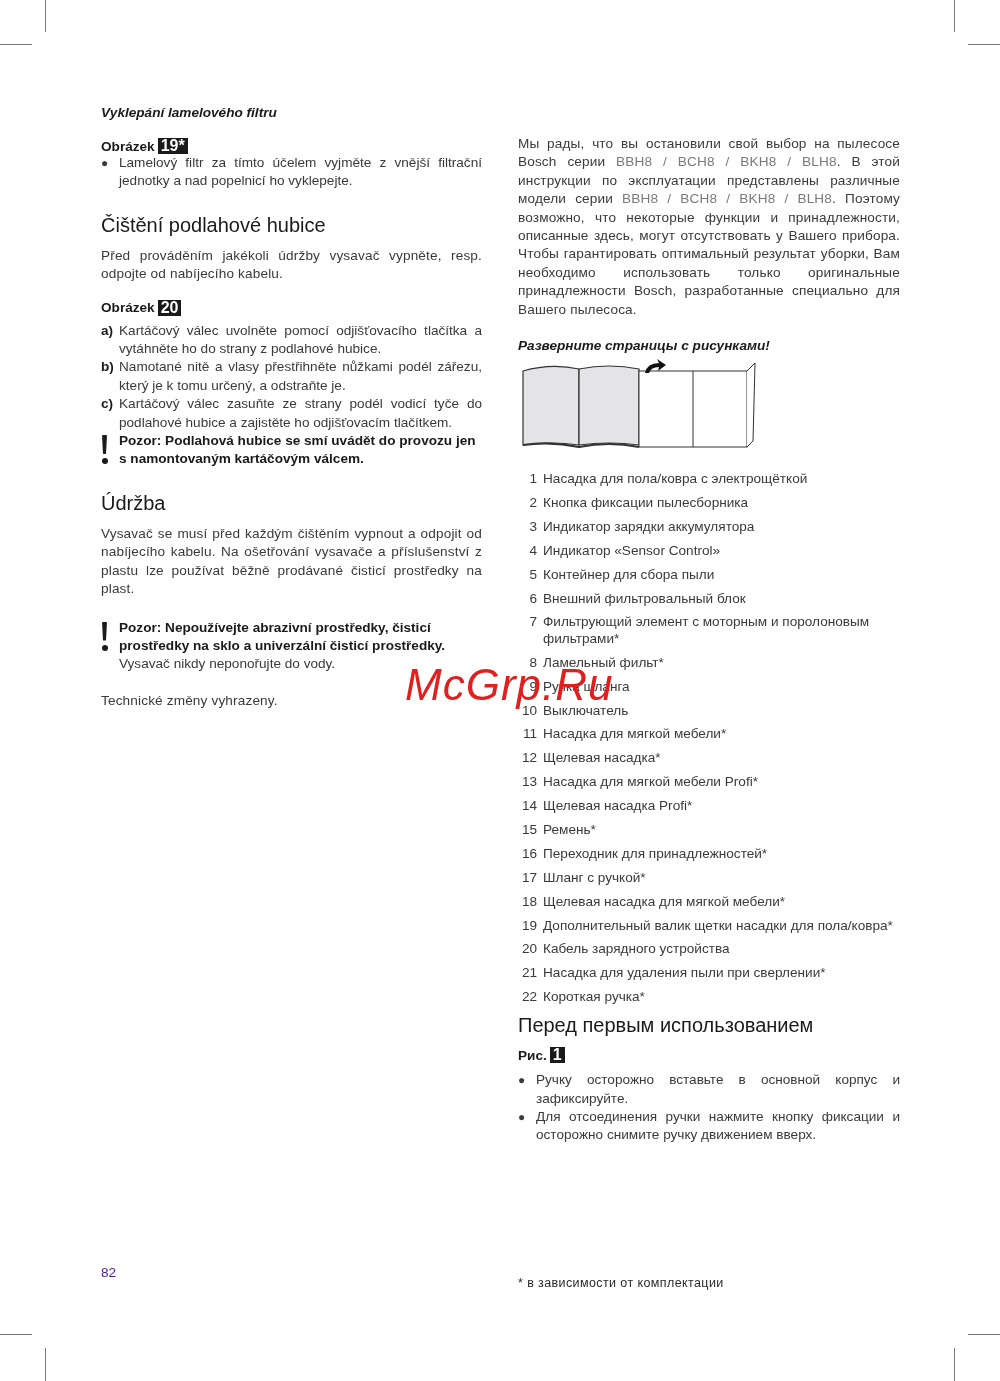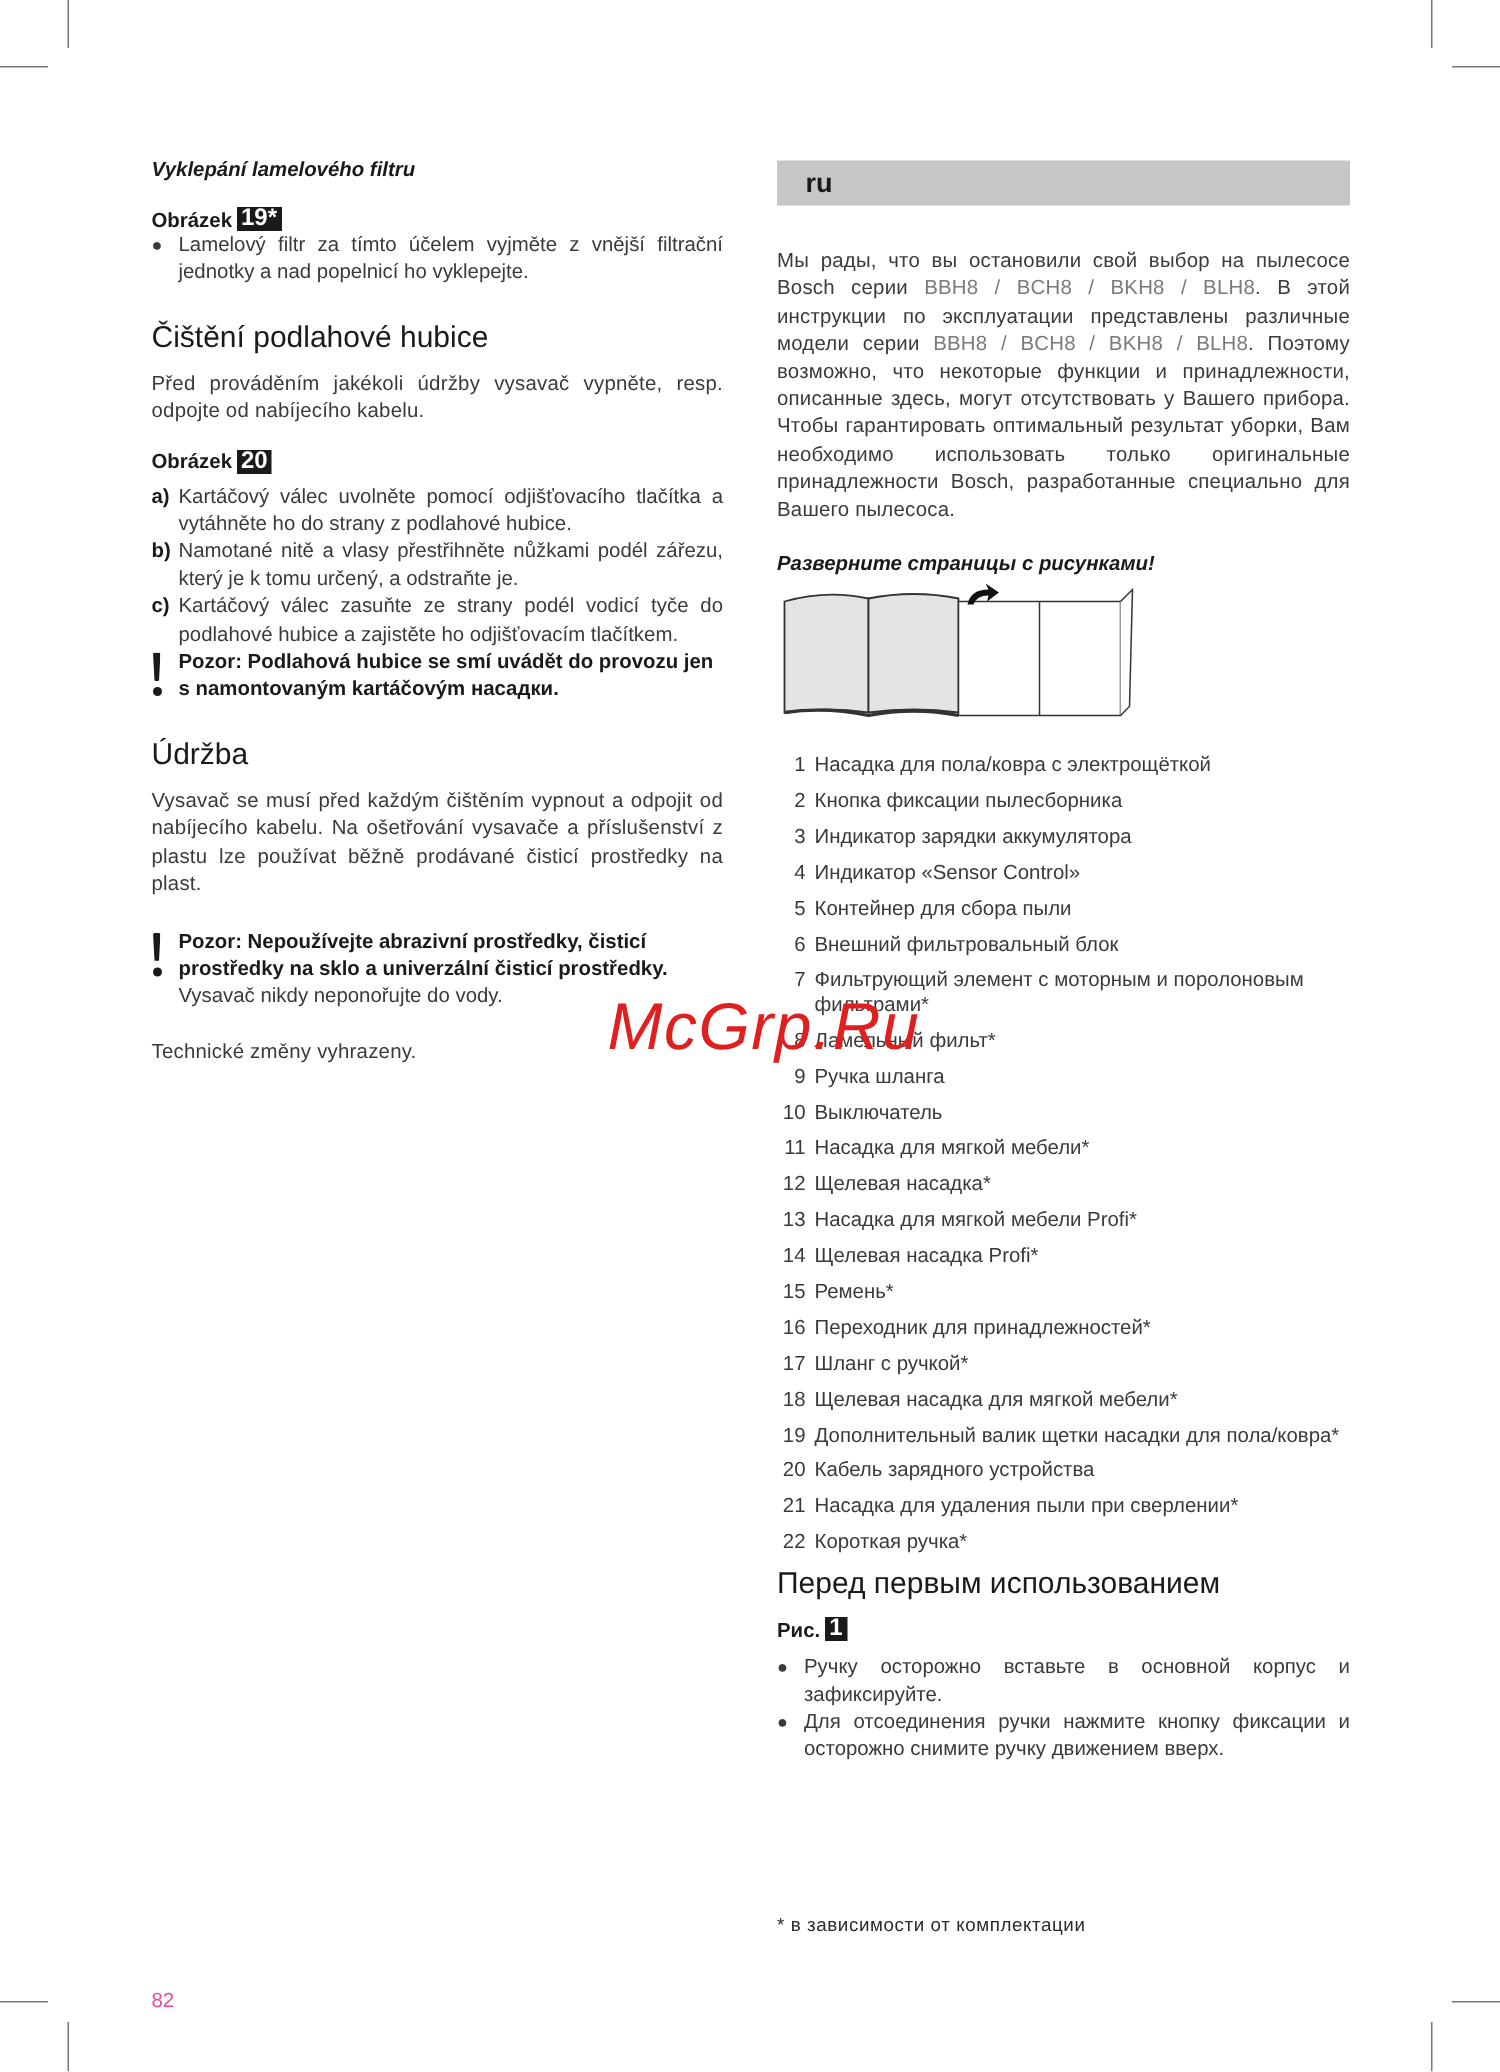--- a/index.html
+++ b/index.html
@@ -38,21 +38,21 @@
   .lang-bar { height: 30px; background: #c6c6c6; padding-left: 19px; font-size: 18px; font-weight: bold; line-height: 30px; color: #1a1a1a; }
   .model { color: #7a7a7a; }
 
   .parts { list-style: none; }
   .parts li { display: flex; font-size: 13.6px; line-height: 16.5px; color: #3a3a3a; margin-bottom: 7.4px; }
   .parts li .num { width: 25px; flex: 0 0 25px; text-align: right; padding-right: 6px; }
   .parts li .txt { flex: 1; }
 
   .watermark { position: absolute; left: 405px; top: 660px; font-size: 44px; font-style: italic; color: #e01f1f; font-family: "Liberation Sans", sans-serif; letter-spacing: 1px; line-height: 50px; }
 
-  .page-num { position: absolute; left: 101px; top: 1326px; font-size: 13.6px; color: #ec4899; }
+  .page-num { position: absolute; left: 101px; top: 1265px; font-size: 13.6px; color: #4c1d95; }
   .footnote { position: absolute; left: 518px; top: 1276px; font-size: 12.5px; color: #2a2a2a; letter-spacing: 0.4px; }
 </style>
 </head>
 <body>
 
 <div class="crop" style="left:45px;top:0;width:1px;height:32px;"></div>
 <div class="crop" style="left:0;top:44px;width:32px;height:1px;"></div>
 <div class="crop" style="left:954px;top:0;width:1px;height:32px;"></div>
 <div class="crop" style="left:968px;top:44px;width:32px;height:1px;"></div>
 <div class="crop" style="left:0;top:1334px;width:32px;height:1px;"></div>
@@ -94,42 +94,41 @@
       <span class="lbl">c)</span>
       <span class="txt">Kartáčový válec zasuňte ze strany podél vodicí tyče do podlahové hubice a zajistěte ho odjišťovacím tlačítkem.</span>
     </div>
   </div>
 
   <div class="warn">
     <span class="ico">
         <span class="bar"></span>
         <span class="pt"></span>
       </span>
-    <span class="txt b">Pozor: Podlahová hubice se smí uvádět do provozu jen s namontovaným kartáčovým насадки.</span>
+    <span class="txt b">Pozor: Podlahová hubice se smí uvádět do provozu jen s namontovaným kartáčovým válcem.</span>
   </div>
 
   <div class="h2" style="margin-top:22px;">Údržba</div>
   <div class="p" style="margin-top:10px;">Vysavač se musí před každým čištěním vypnout a odpojit od nabíjecího kabelu.  Na ošetřování vysavače a příslušenství z plastu lze používat běžně prodávané čisticí prostředky na plast.</div>
 
   <div class="warn" style="margin-top:20px;">
     <span class="ico">
         <span class="bar"></span>
         <span class="pt"></span>
       </span>
     <span class="txt">
       <span class="b" style="display:block;">Pozor: Nepoužívejte abrazivní prostředky, čisticí prostředky na sklo a univerzální čisticí prostředky.</span>
       <span class="n" style="display:block;">Vysavač nikdy neponořujte do vody.</span>
     </span>
   </div>
 
   <div class="p" style="margin-top:18px;">Technické změny vyhrazeny.</div>
 </div>
 
 <div class="col right">
-  <div class="lang-bar">ru</div>
 
   <div class="p" style="margin-top:28px;"><span>Мы рады, что вы остановили свой выбор на пылесосе Bosch серии </span><span class="model">BBH8 / BCH8 / BKH8 / BLH8</span><span>. В этой инструкции по эксплуатации представлены различные модели серии </span><span class="model">BBH8 / BCH8 / BKH8 / BLH8</span><span>. Поэтому возможно, что некоторые функции и принадлежности, описанные здесь, могут отсутствовать у Вашего прибора. Чтобы гарантировать оптимальный результат уборки, Вам необходимо использовать только оригинальные принадлежности Bosch, разработанные специально для Вашего пылесоса.</span></div>
 
   <div class="bold-sub" style="margin-top:18px;">Разверните страницы с рисунками!</div>
 
   <div style="margin-top:4px;margin-left:3px;">
     <svg width="236" height="92" viewBox="0 0 236 92">
       <path d="M2 12 Q30 4 58 10 L58 86 Q30 82 2 86 Z" fill="#e4e4e6" stroke="#333" stroke-width="1.2"></path>
       <path d="M58 10 Q88 4 118 10 L118 86 Q88 82 58 86 Z" fill="#e4e4e6" stroke="#333" stroke-width="1.2"></path>
       <path d="M2 86 Q30 82 58 88 Q88 82 118 88" fill="none" stroke="#333" stroke-width="2.2"></path>

